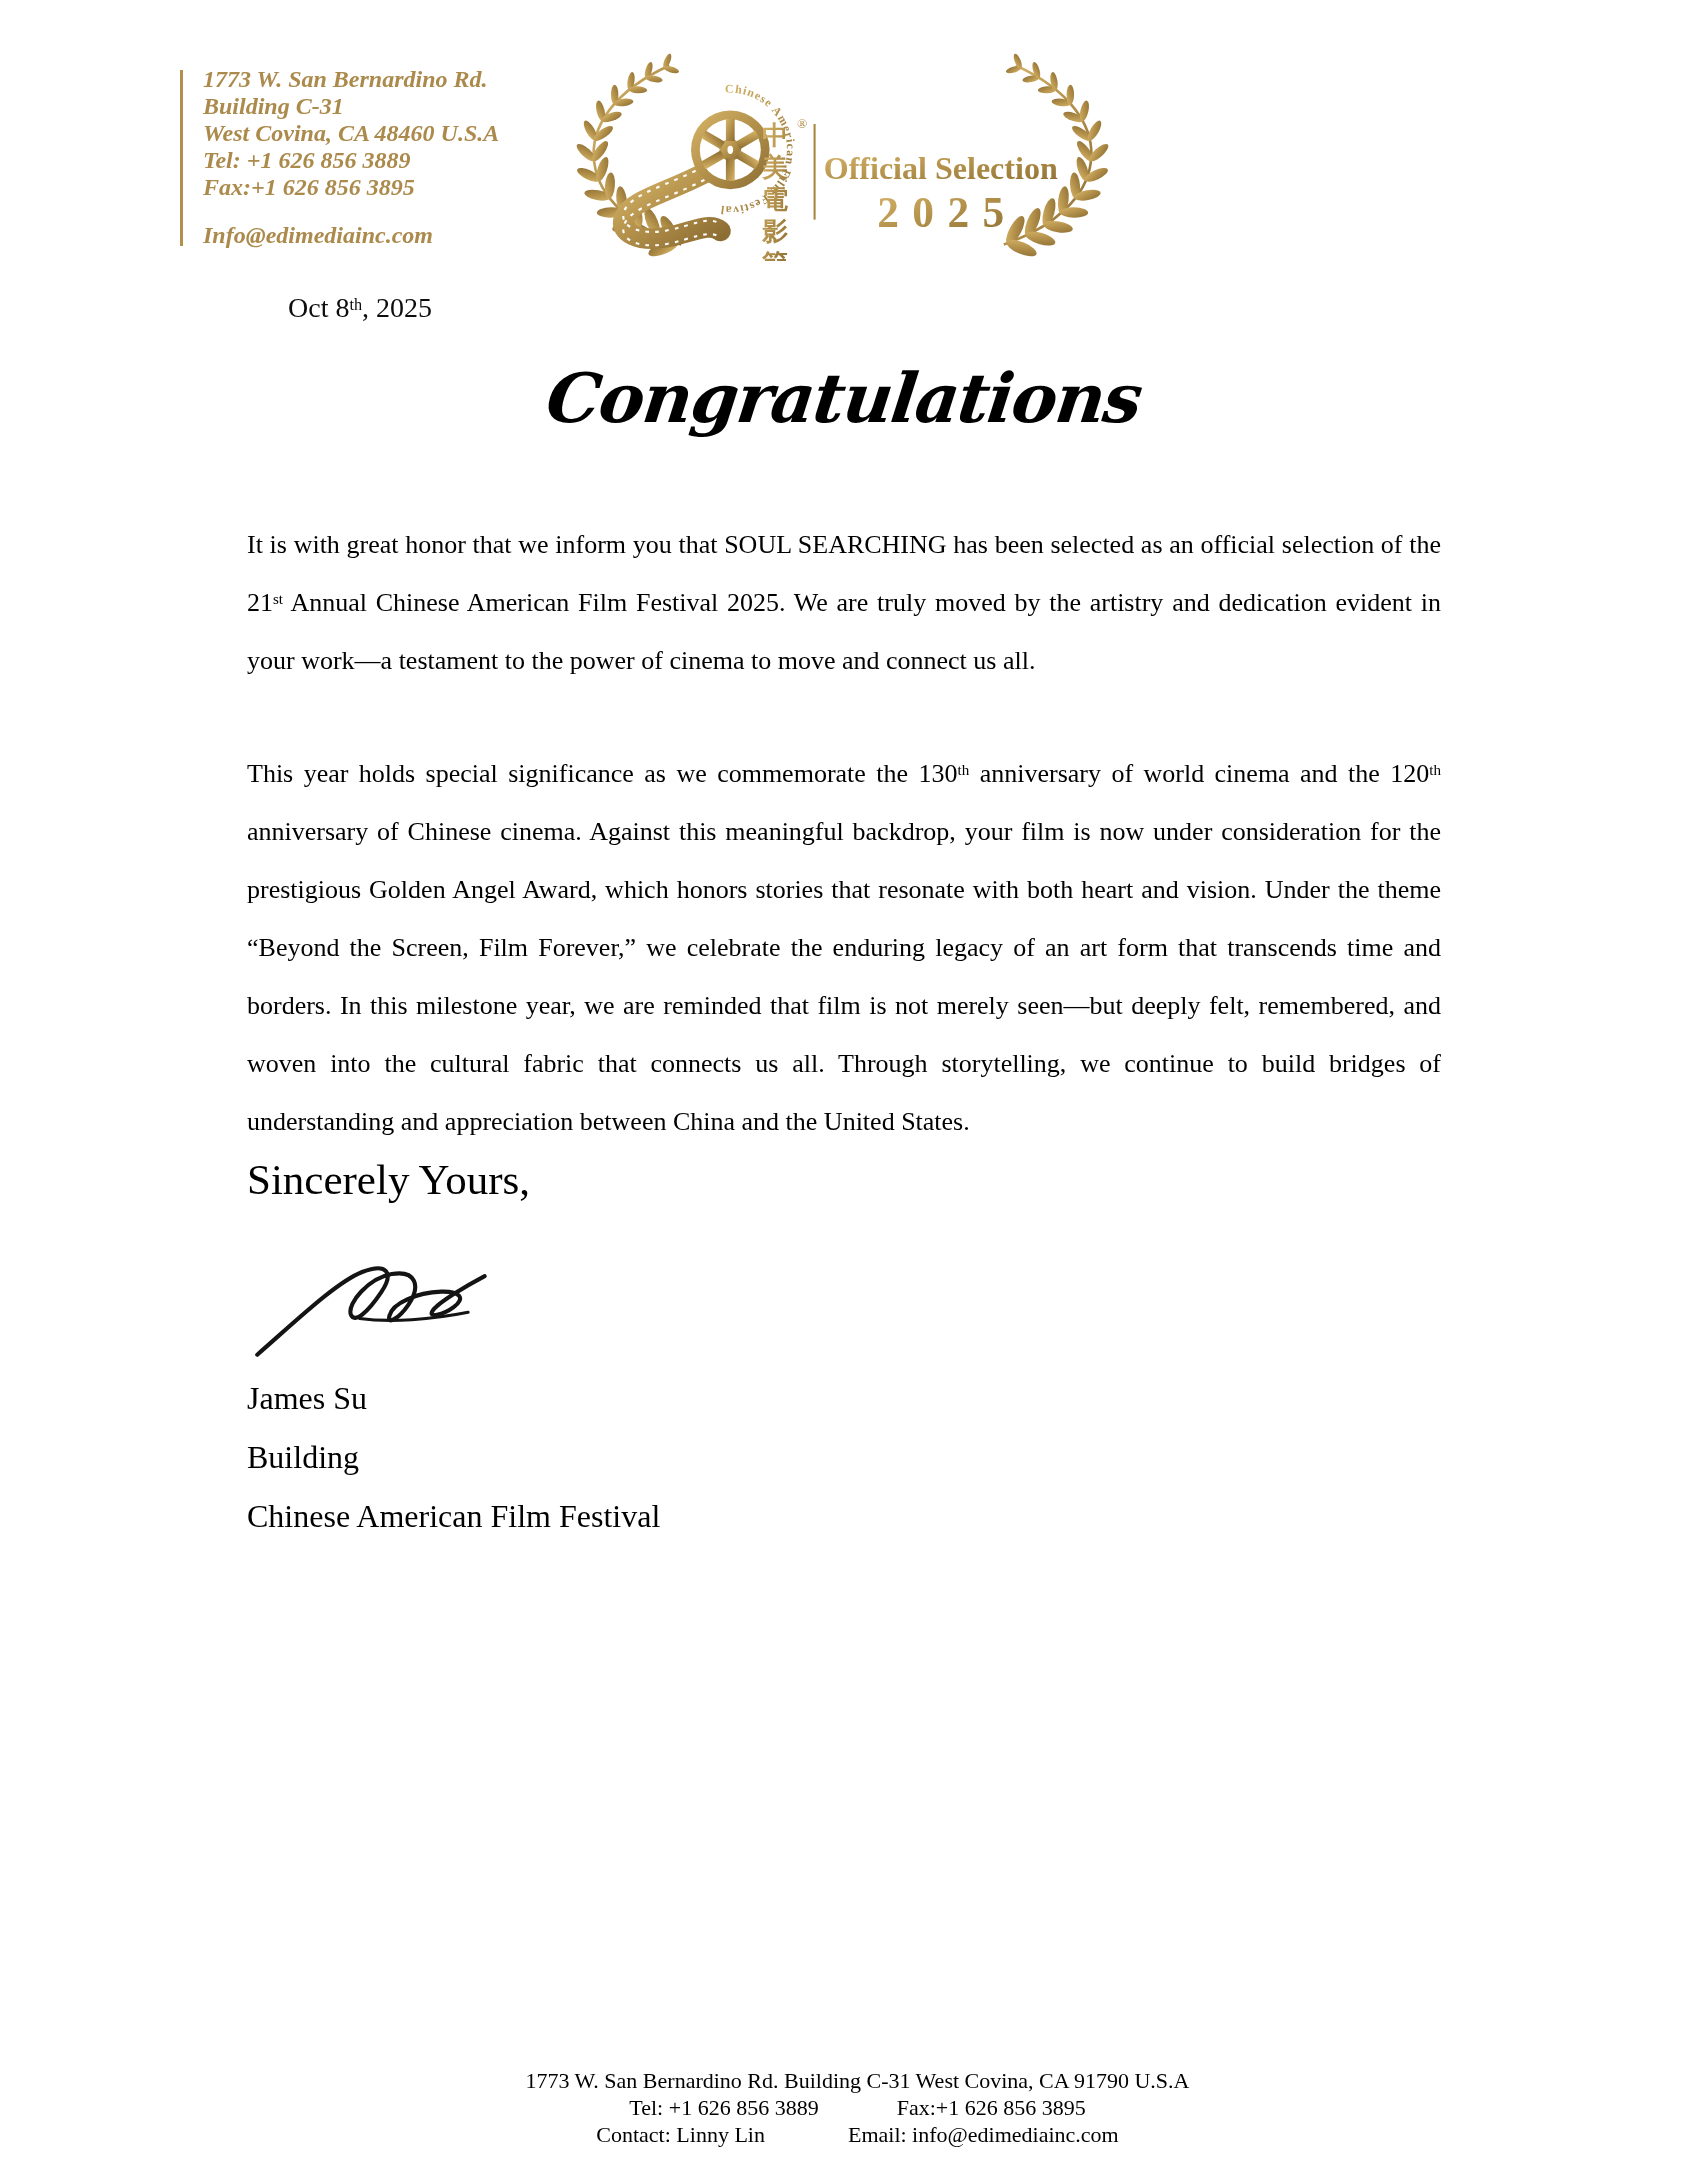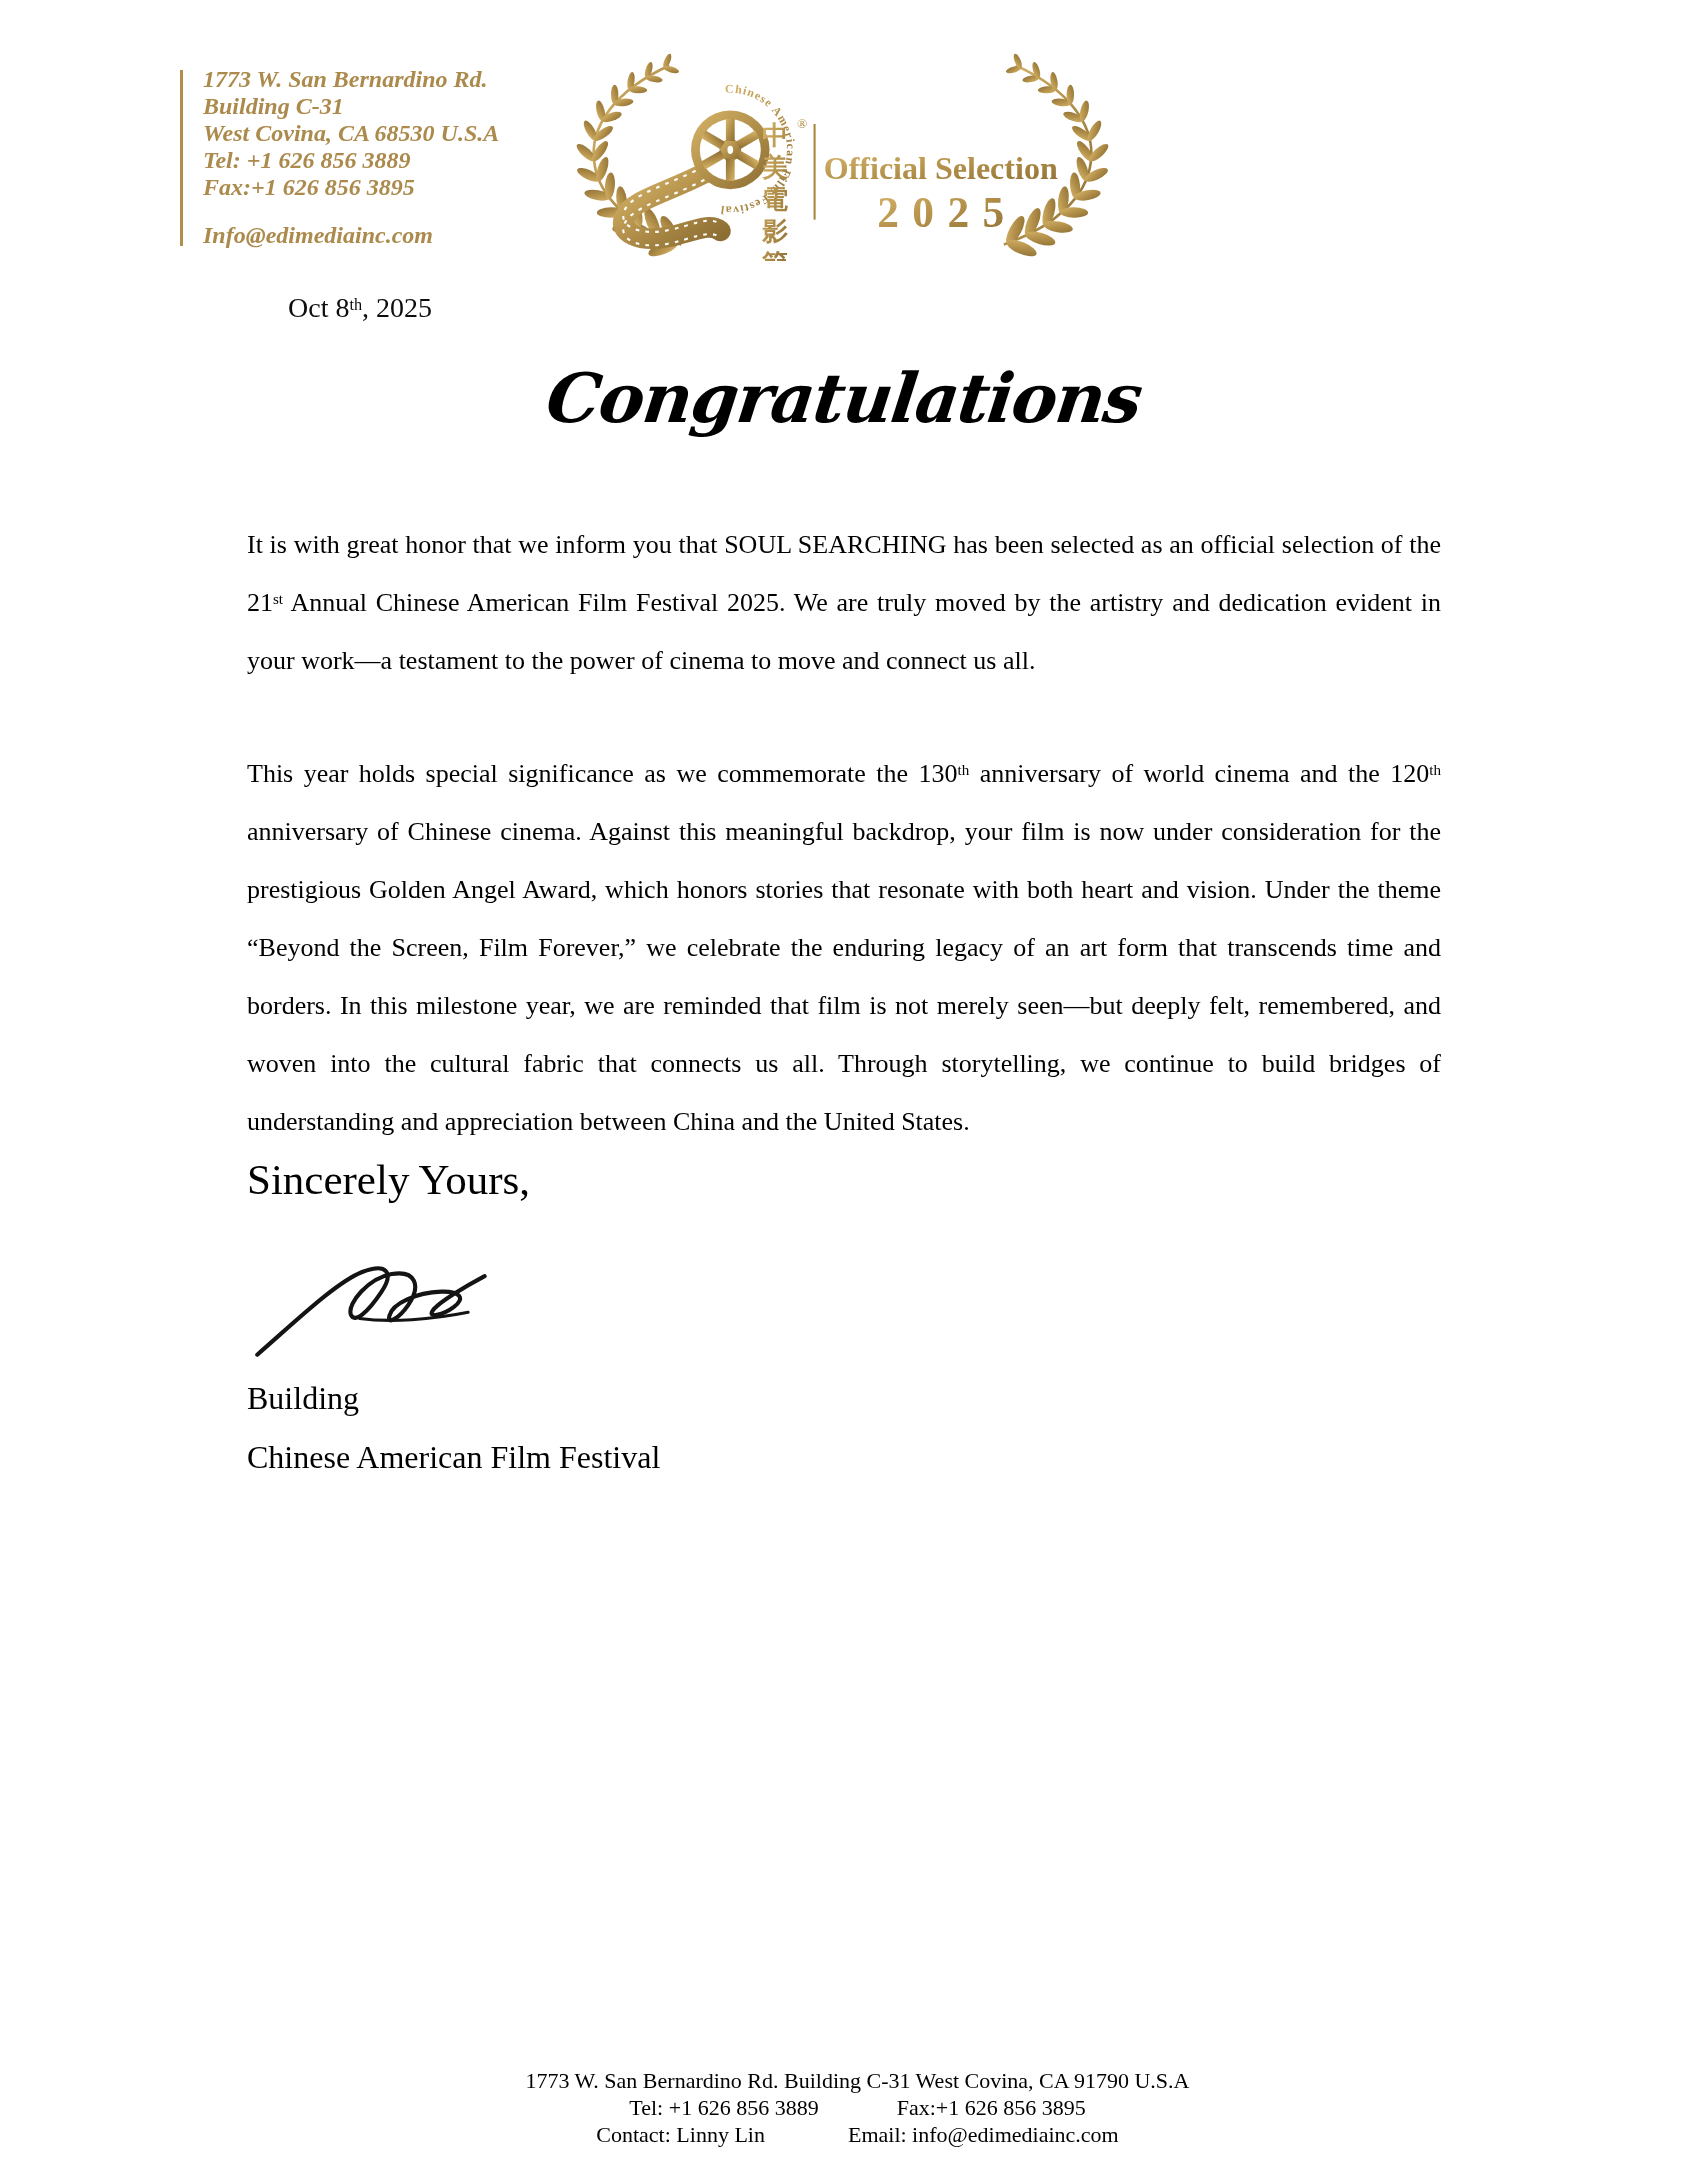--- a/index.html
+++ b/index.html
@@ -135,21 +135,21 @@
 <body>
 
 <div class="page">
 
   <header>
     <div class="lh-rule"></div>
 
     <div class="lh-addr">
       <div>1773 W. San Bernardino Rd.</div>
       <div>Building C-31</div>
-      <div>West Covina, CA 68530 U.S.A</div>
+      <div>West Covina, CA 48460 U.S.A</div>
       <div>Tel: +1 626 856 3889</div>
       <div>Fax:+1 626 856 3895</div>
       <div class="email">Info@edimediainc.com</div>
     </div>
 
     <svg class="logo-svg" viewBox="0 0 1100 410" xmlns="http://www.w3.org/2000/svg">
       <defs>
         <linearGradient id="goldGrad" x1="0" y1="0" x2="1" y2="1">
           <stop offset="0" stop-color="#d8b569"></stop>
           <stop offset="0.5" stop-color="#b2904a"></stop>
@@ -271,20 +271,21 @@
         <path d="M 12 220 C 90 152, 165 80, 215 60 C 262 42, 278 60, 252 99
                  C 228 135, 200 162, 193 142 C 186 120, 228 72, 272 64
                  C 318 56, 330 86, 304 124 C 286 150, 262 164, 268 144
                  C 274 120, 320 100, 368 98 C 404 97, 416 110, 392 128
                  C 372 143, 340 150, 352 134 C 364 118, 418 86, 452 68"></path>
         <path d="M 210 150 C 270 158, 350 152, 420 138" stroke-width="6"></path>
       </g>
     </svg>
 
     <div class="sig-block">
+      <div class="sig-line">James Su</div>
       <div class="sig-line">Building</div>
       <div class="sig-line">Chinese American Film Festival</div>
     </div>
   </main>
 
   <footer class="footer">
     <div>1773 W. San Bernardino Rd. Building C-31  West Covina, CA 91790 U.S.A</div>
     <div>
       <span>Tel: +1 626 856 3889</span><span class="f-gap"></span><span>Fax:+1 626 856 3895</span>
     </div>

